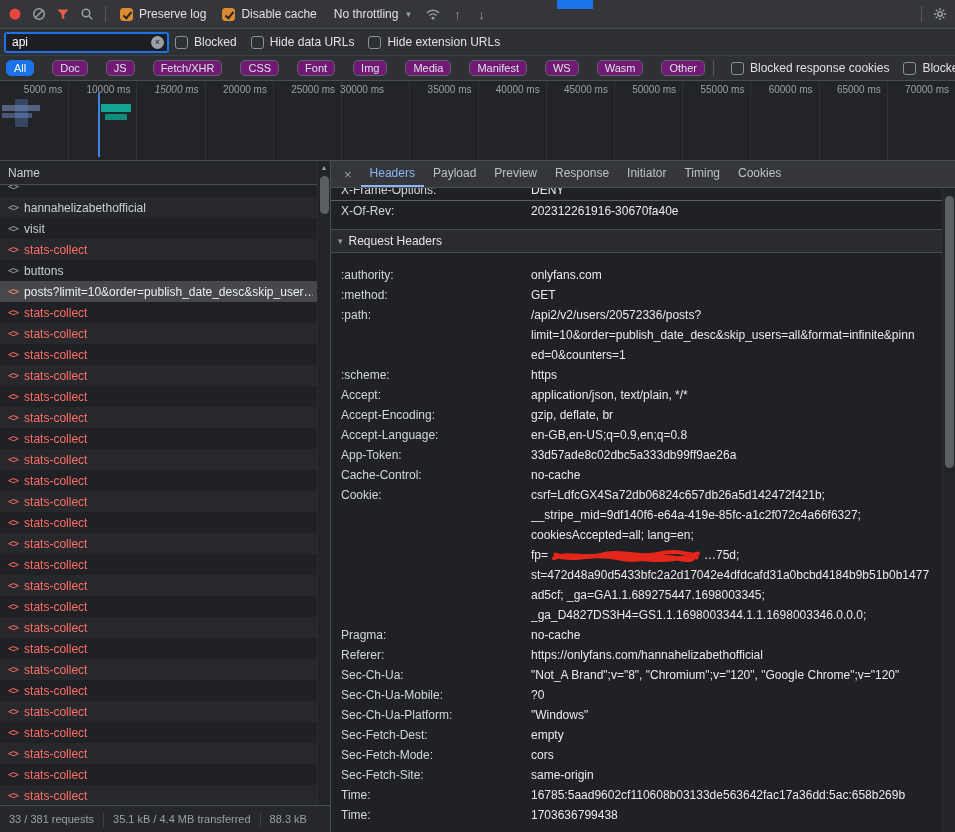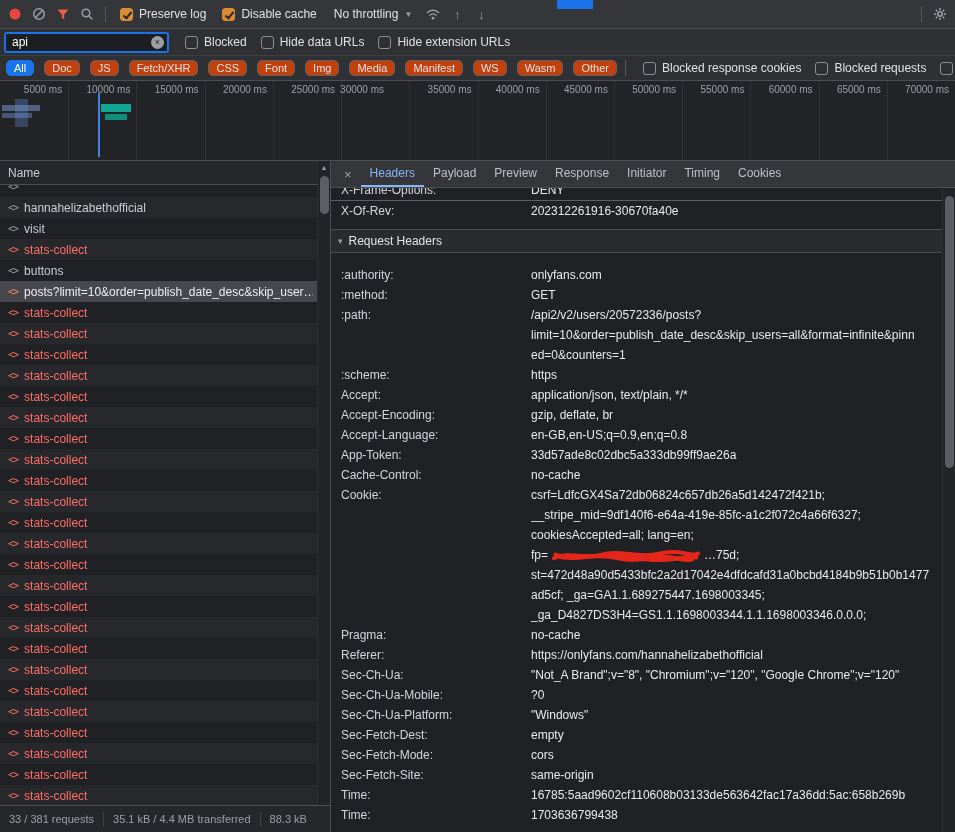--- a/index.html
+++ b/index.html
@@ -15,27 +15,27 @@
   .cb .box{width:13px;height:13px;border:1px solid #8b9095;border-radius:3px;position:relative;flex:none;background:transparent}
   .cb.checked .box{background:#dc8b33;border-color:#dc8b33}
   .cb.checked .box::after{content:"";position:absolute;left:4px;top:1px;width:3px;height:7px;border:solid #26272b;border-width:0 2px 2px 0;transform:rotate(40deg)}
   .cb-label{color:#dfe1e5;white-space:nowrap}
   .throttle{display:flex;align-items:center;gap:6px;margin:0 8px;color:#dfe1e5}
   .dd{font-size:8px;color:#9aa0a6}
   .spacer{flex:1}
   .blue-artifact{position:absolute;left:557px;top:0;width:36px;height:9px;background:#1a73e8;z-index:6}
   
   .filter-row{position:absolute;top:29px;left:0;width:955px;height:27px;background:#2f3034;border-bottom:1px solid #3c3f43;display:flex;align-items:center;padding:0 5px;z-index:3}
-  .filter-input-wrap{position:relative;margin-right:10px}
+  .filter-input-wrap{position:relative;}
   .filter-input{width:163px;height:19px;background:#1d1e21;border:1px solid #1a73e8;box-shadow:0 0 0 1px #1a73e8;border-radius:2px;color:#fff;font:inherit;padding:0 20px 0 6px;outline:none}
   .input-clear{position:absolute;right:4px;top:3px;width:13px;height:13px;border-radius:50%;background:#9aa0a6;color:#1d1e21;font-size:9px;display:flex;align-items:center;justify-content:center}
   
   .types-row{position:absolute;top:56px;left:0;width:955px;height:25px;background:#2f3034;border-bottom:1px solid #4a4d51;display:flex;align-items:center;padding:0 6px;z-index:3}
-  .pills{display:flex;align-items:center;gap:10px}
-  .pill{border:1px solid #606368;border-radius:5px;padding:1px 7px;font-size:11px;color:#dfe1e5;background:#c2410c;white-space:nowrap}
+  .pills{display:flex;align-items:center;gap:18px}
+  .pill{border:1px solid #606368;border-radius:5px;padding:1px 7px;font-size:11px;color:#dfe1e5;background:#701a75;white-space:nowrap}
   .pill.active{background:#1a73e8;border-color:#1a73e8;color:#fff}
   .adv{display:flex;align-items:center;margin-left:2px}
   
   .timeline{position:absolute;top:81px;left:0;width:955px;height:80px;background:#232428;border-bottom:1px solid #4a4d51;overflow:hidden}
   .grid-line{position:absolute;top:0;bottom:0;width:1px;background:#303136}
   .tick-label{position:absolute;top:3px;width:80px;text-align:right;font-size:10px;color:#9aa0a6;white-space:nowrap}
   .tl-bar{position:absolute}
   .tlbar-1{left:2px;top:24px;width:38px;height:6px;background:#54617e}
   .tlbar-2{left:2px;top:32px;width:30px;height:5px;background:#475577}
   .tlbar-3{left:15px;top:18px;width:13px;height:28px;background:rgba(98,140,215,.33)}
@@ -208,21 +208,21 @@
   <div class="tl-bar tlbar-2"></div>
   <div class="tl-bar tlbar-3"></div>
   <div class="tl-bar tl-vline"></div>
   <div class="tl-bar tlbar-4"></div>
   <div class="tl-bar tlbar-5"></div>
 <div class="grid-line" style="left: 68.2px;"></div>
     <div class="tick-label" style="left: -17.8px;">5000 ms</div>
     <div class="grid-line" style="left: 136.4px;"></div>
     <div class="tick-label" style="left: 50.4px;">10000 ms</div>
     <div class="grid-line" style="left: 204.6px;"></div>
-    <div class="tick-label" style="left: 118.6px;">15000 ms</div>
+    <div class="tick-label" style="left: 118.6px; font-style: italic;">15000 ms</div>
     <div class="grid-line" style="left: 272.9px;"></div>
     <div class="tick-label" style="left: 186.9px;">20000 ms</div>
     <div class="grid-line" style="left: 341.1px;"></div>
     <div class="tick-label" style="left: 255.1px;">25000 ms</div>
     <div class="grid-line" style="left: 409.3px;"></div>
     <div class="tick-label" style="left: 304px;">30000 ms</div>
     <div class="grid-line" style="left: 477.5px;"></div>
     <div class="tick-label" style="left: 391.5px;">35000 ms</div>
     <div class="grid-line" style="left: 545.7px;"></div>
     <div class="tick-label" style="left: 459.7px;">40000 ms</div>

